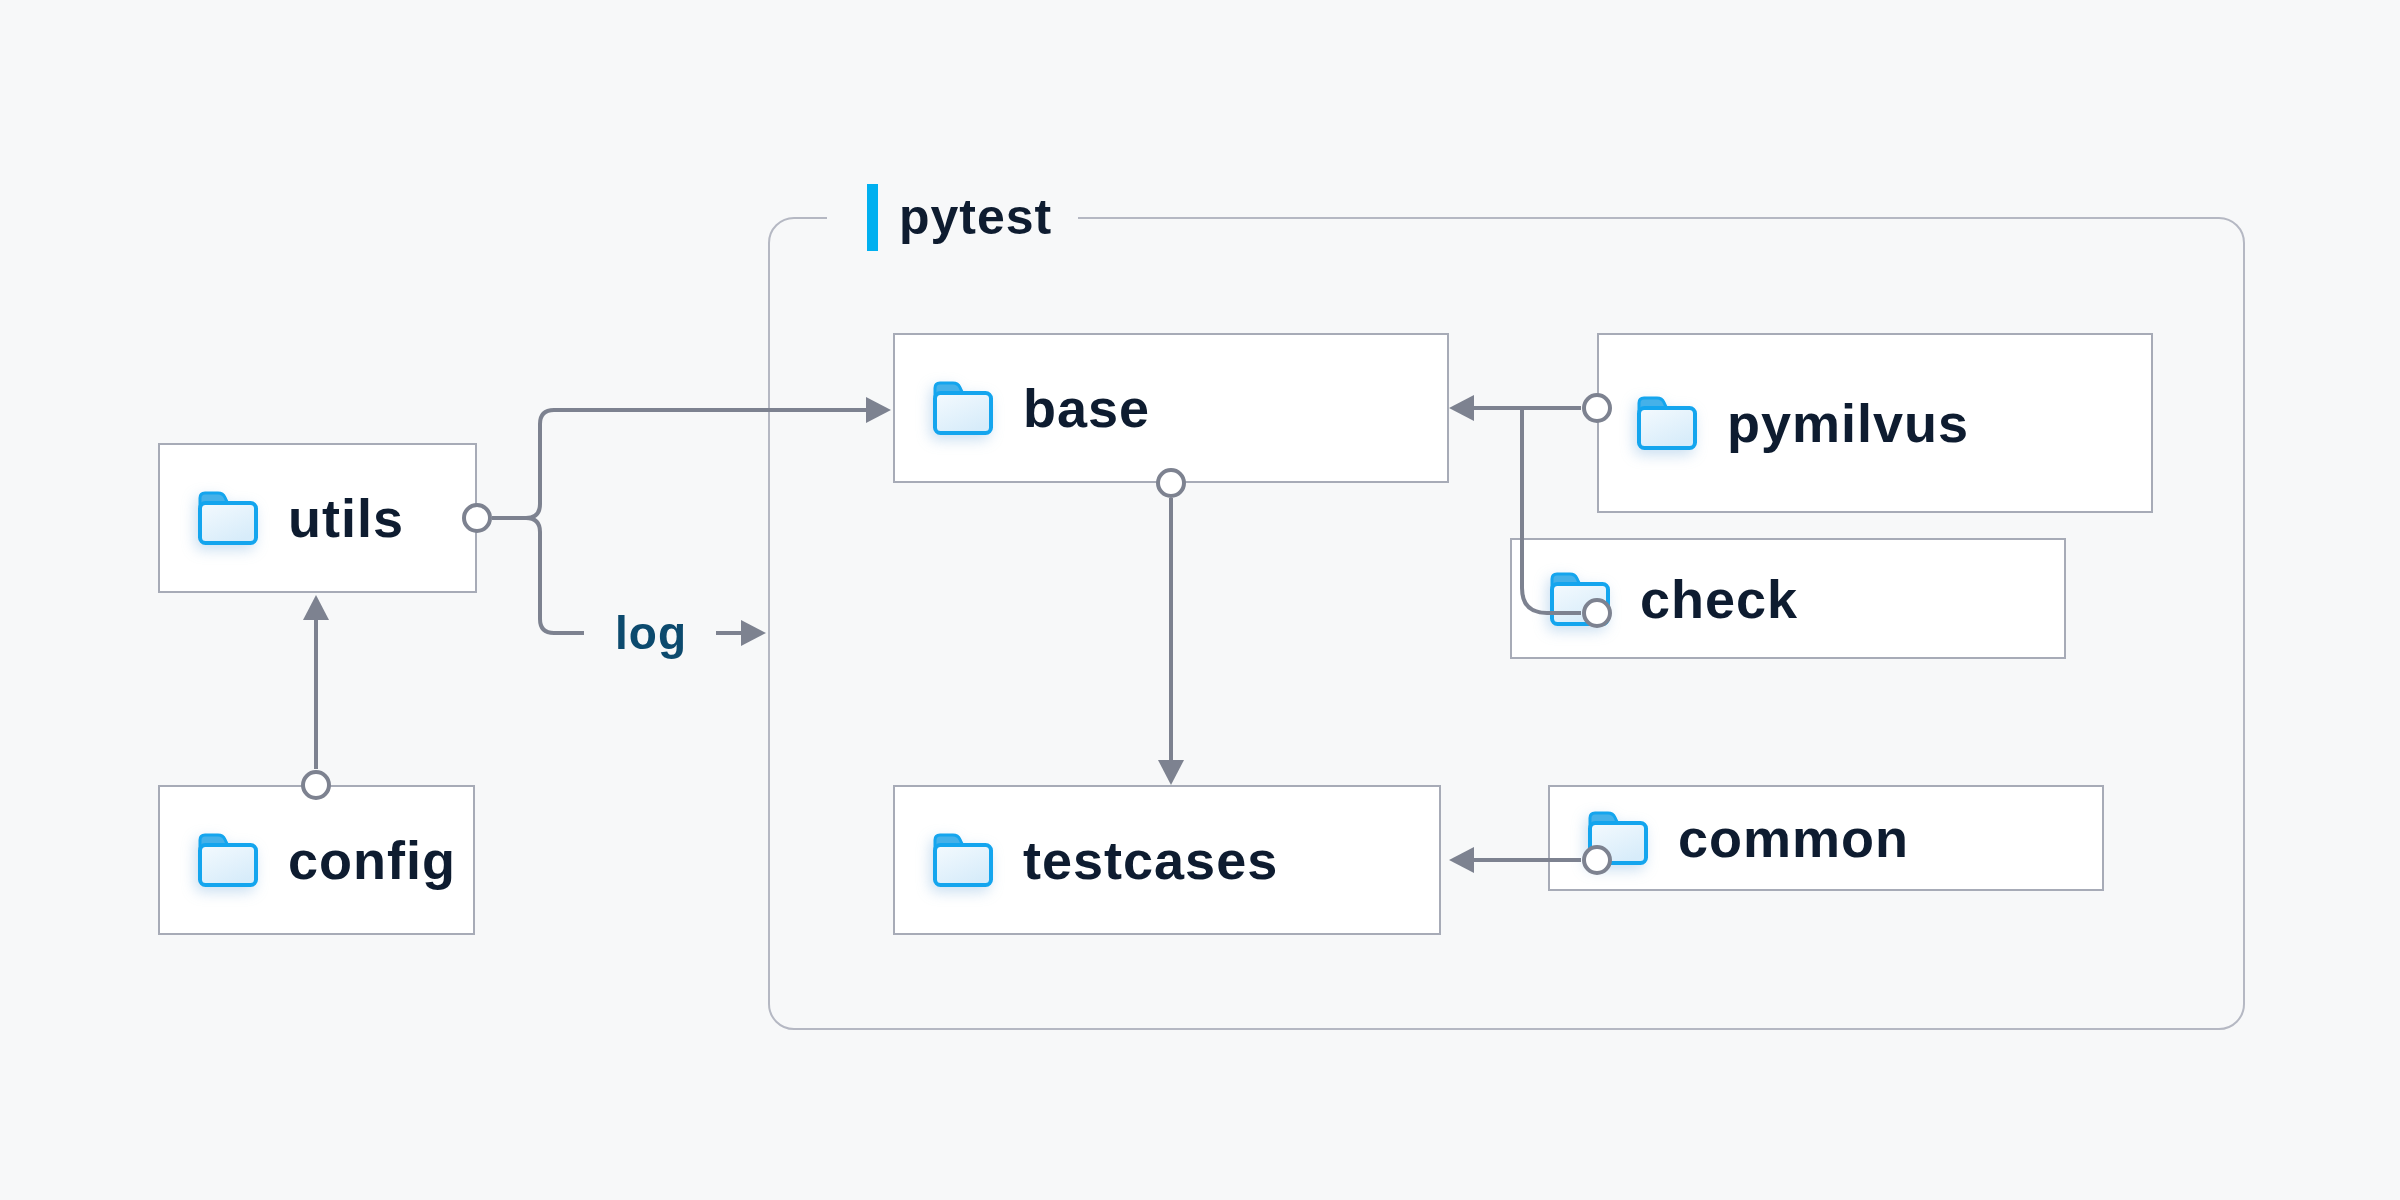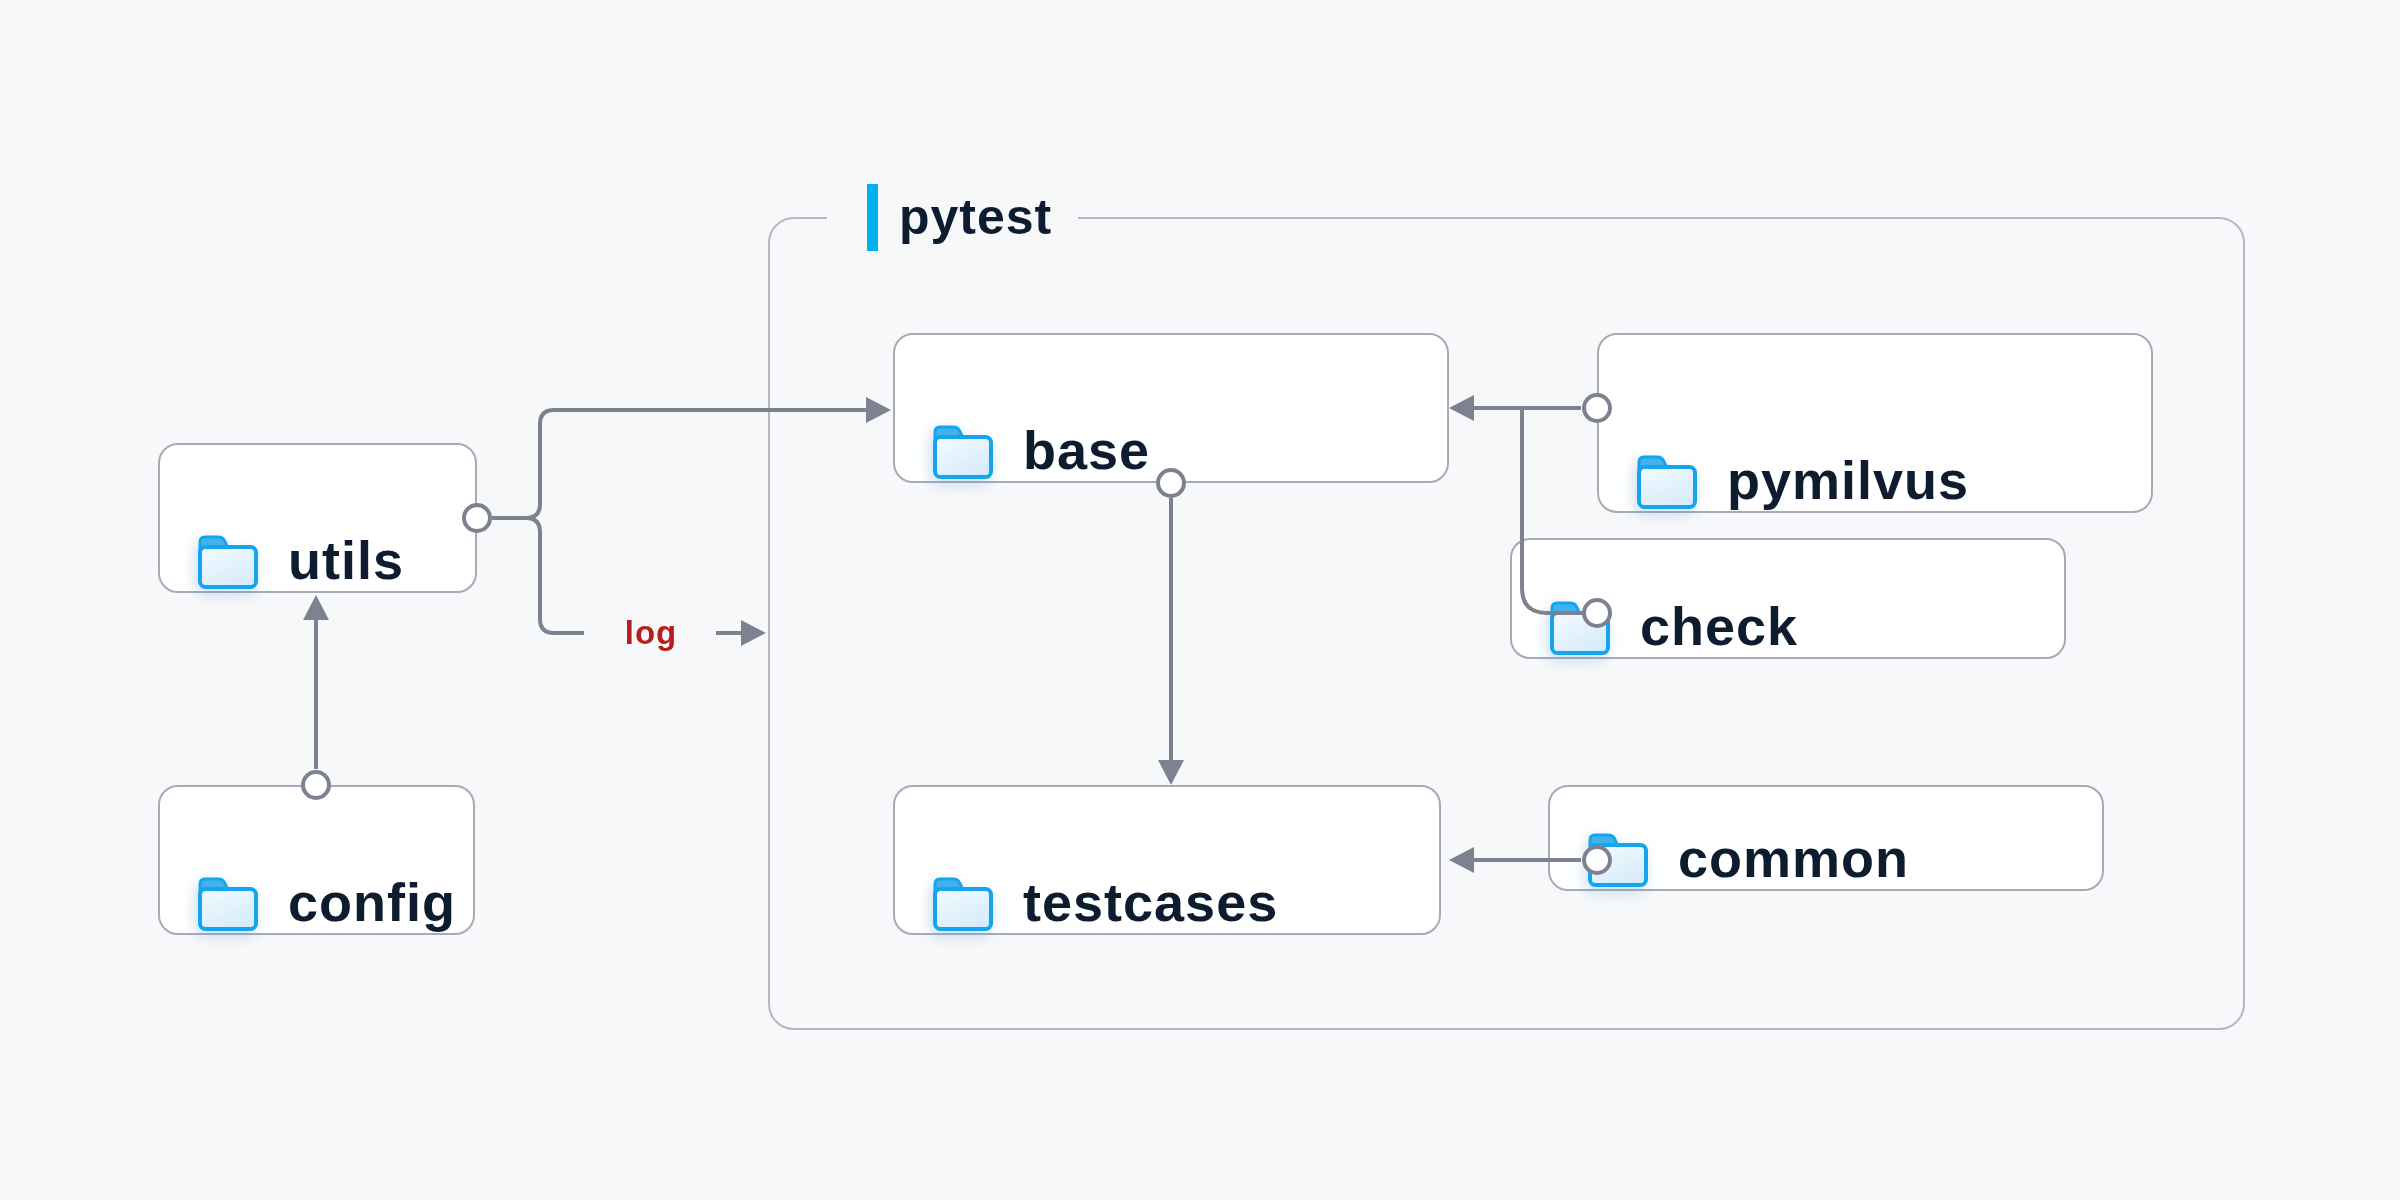--- a/index.html
+++ b/index.html
@@ -15,31 +15,31 @@
     box-sizing:border-box;z-index:1;
   }
   .group-label{
     position:absolute;left:827px;top:181px;height:72px;z-index:6;
     display:flex;align-items:center;background:#f7f8f9;padding-right:26px;padding-left:40px;
   }
   .accent-bar{display:inline-block;width:11px;height:67px;background:#00b0f0;margin-right:21px;}
   .group-title{font-size:50px;font-weight:bold;color:#0e1c30;letter-spacing:1px;}
   
   .node{
-    position:absolute;background:#ffffff;border:2px solid #a7abb7;border-radius:20px;
-    box-sizing:border-box;display:flex;align-items:flex-end;padding-left:36px;z-index:2;
+    position:absolute;background:#ffffff;border:2px solid #a7abb7;border-radius:0;
+    box-sizing:border-box;display:flex;align-items:center;padding-left:36px;z-index:2;
   }
   .node-label{font-size:54px;font-weight:bold;color:#0e1c30;letter-spacing:1px;margin-left:28px;}
   .folder{width:64px;height:58px;flex:0 0 auto;filter:drop-shadow(-3px 5px 7px rgba(80,150,210,.30));}
   
   .wires{position:absolute;left:0;top:0;width:2400px;height:1200px;z-index:3;pointer-events:none;}
   
   .edge-label{
     position:absolute;left:586px;top:600px;width:130px;height:66px;line-height:66px;
-    text-align:center;font-size:33px;font-weight:bold;color:#b91c1c;z-index:4;letter-spacing:1px;
+    text-align:center;font-size:46px;font-weight:bold;color:#0c4a6e;z-index:4;letter-spacing:1px;
   }
 </style>
 </head>
 <body>
 
 <svg width="0" height="0" style="position:absolute" aria-hidden="true">
   <defs>
     <linearGradient id="folderGrad" x1="0" y1="0" x2="0.6" y2="1">
       <stop offset="0" stop-color="#f4fafe"></stop>
       <stop offset="1" stop-color="#d7ecfa"></stop>

